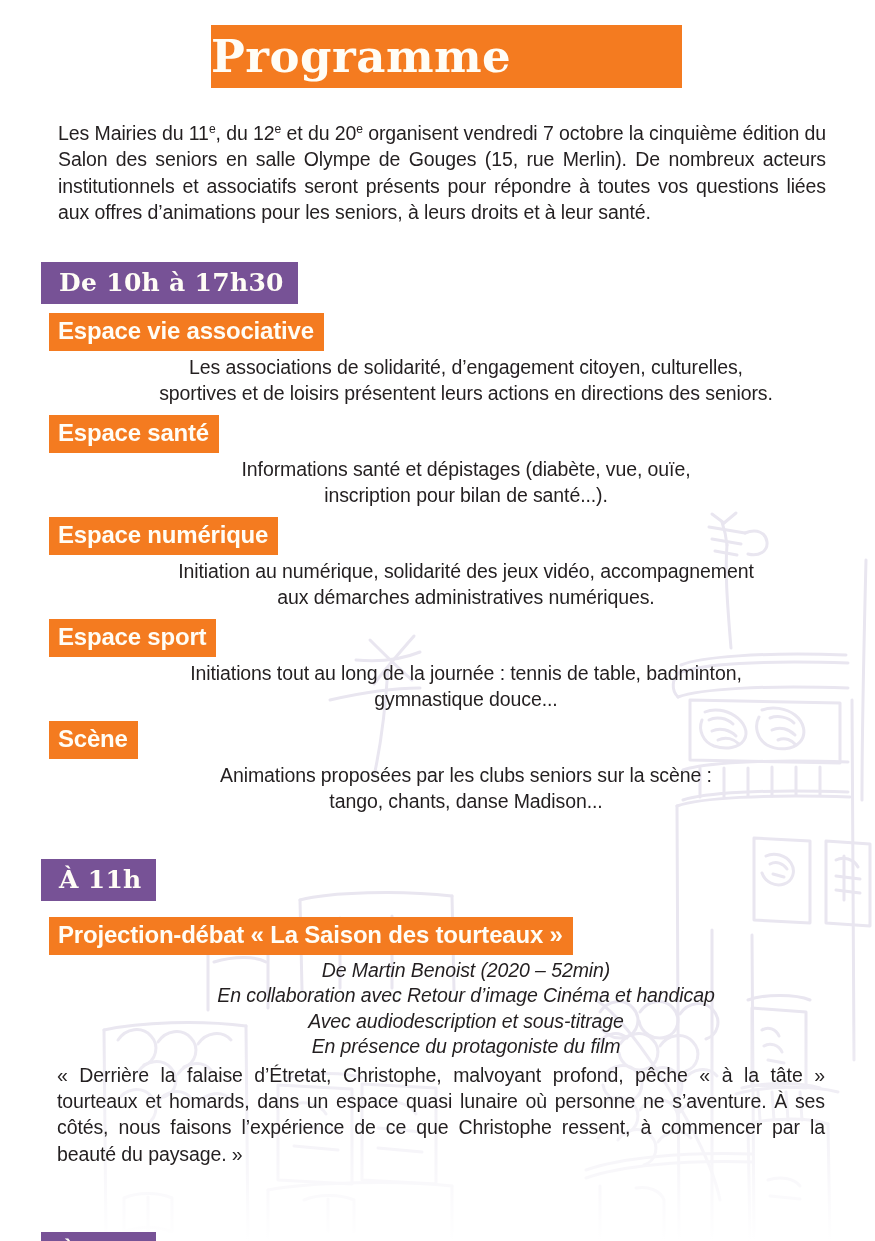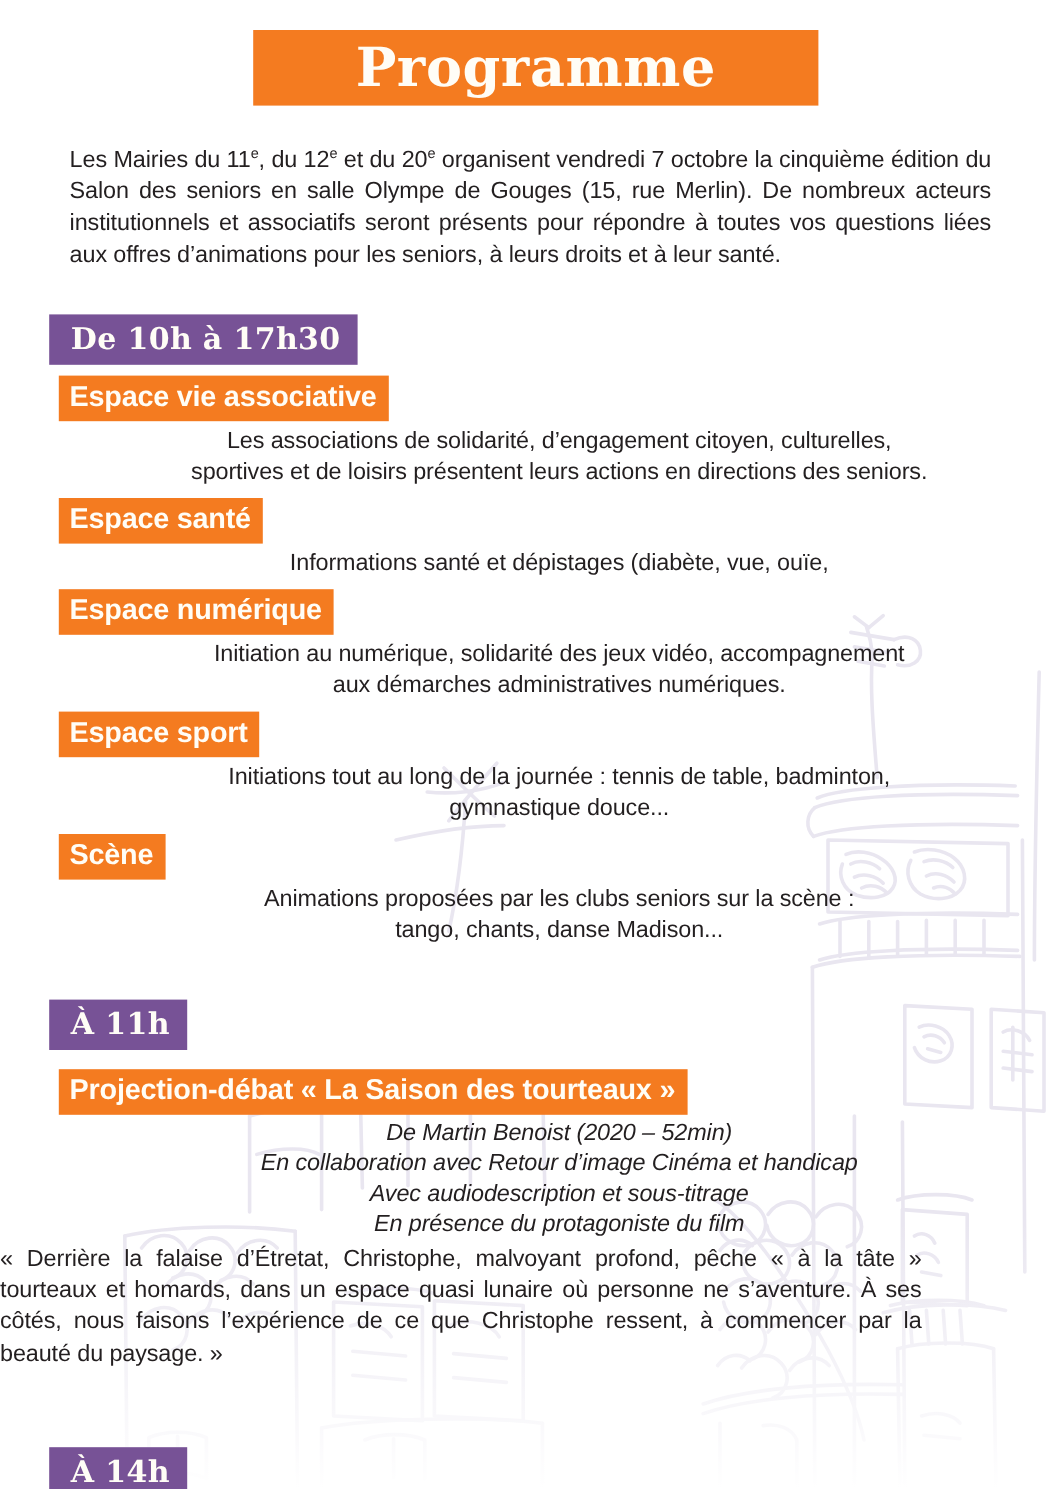--- a/index.html
+++ b/index.html
@@ -45,21 +45,20 @@
     width: 471px;
     height: 63px;
     background: #F47B20;
   }
   .title-banner .title-text {
     position: absolute;
     left: 0;
     right: 0;
     top: 50%;
     transform: translateY(-52%);
-    text-align: center;
     color: #FFFDF6;
     font-family: "DejaVu Serif", serif;
     font-weight: bold;
     font-size: 45px;
     letter-spacing: 0.5px;
     line-height: 1;
   }
 
   
   .intro {
@@ -140,20 +139,21 @@
     font-size: 19.5px;
     line-height: 25.4px;
     font-style: italic;
     color: #231f20;
     letter-spacing: -0.1px;
   }
   .credits .line { display: block; text-align: center; }
 
   
   .quote {
+    margin-left: 57px;
     margin-top: 2px;
     width: 768px;
     font-size: 19.5px;
     line-height: 26.4px;
     text-align: justify;
     text-justify: inter-word;
     color: #231f20;
     letter-spacing: -0.1px;
   }
 
@@ -338,20 +338,21 @@
       <div class="section-head">Espace vie associative</div>
       <div class="desc">
         <span class="line">Les associations de solidarité, d’engagement citoyen, culturelles,</span>
         <span class="line">sportives et de loisirs présentent leurs actions en directions des seniors.</span>
       </div>
 
       <div class="gap-sm"></div>
       <div class="section-head">Espace santé</div>
       <div class="desc">
         <span class="line">Informations santé et dépistages (diabète, vue, ouïe,</span>
+        <span class="line">inscription pour bilan de santé...).</span>
       </div>
 
       <div class="gap-sm"></div>
       <div class="section-head">Espace numérique</div>
       <div class="desc">
         <span class="line">Initiation au numérique, solidarité des jeux vidéo, accompagnement</span>
         <span class="line">aux démarches administratives numériques.</span>
       </div>
 
       <div class="gap-sm"></div>

